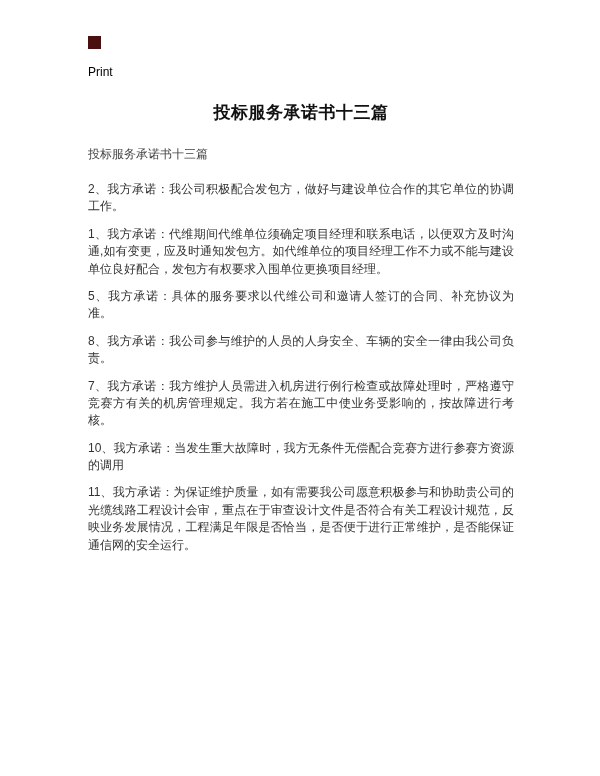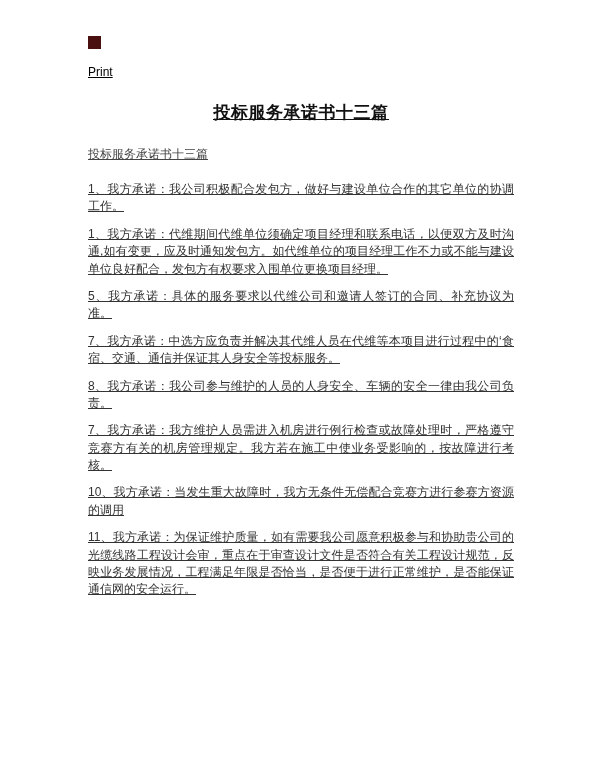--- a/index.html
+++ b/index.html
@@ -1,21 +1,21 @@
 <!DOCTYPE html>
 <html style="--icon-square: #4a0f0f; --title-text: #111111; --body-text: #333333; --page-bg: #ffffff;"><head>
 <meta charset="utf-8">
 <style>
   :root{
     --icon-square:#4a0f0f;
     --title-text:#111111;
     --body-text:#333333;
     --page-bg:#ffffff;
   }
-  *{box-sizing:border-box;text-decoration:underline;}
+  *{box-sizing:border-box;}
   html,body{margin:0;padding:0;}
   body{
     background:#ffffff;
     font-family:"Liberation Sans","DejaVu Sans",sans-serif;
     -webkit-font-smoothing:antialiased;
   }
   .page{
     width:600px;
     height:776px;
     margin:0 auto;
@@ -75,24 +75,23 @@
     <div class="logo-square"></div>
 
     <span class="print-link">Print</span>
 
     <h1 class="doc-title">投标服务承诺书十三篇</h1>
 
     <div class="doc-subtitle">投标服务承诺书十三篇</div>
 
 
     <div class="paragraphs" id="paragraph-list">
-        <p>1、我方承诺：我公司积极配合发包方，做好与建设单位合作的其它单位的协调工作。</p>
+        <p>2、我方承诺：我公司积极配合发包方，做好与建设单位合作的其它单位的协调工作。</p>
         <p>1、我方承诺：代维期间代维单位须确定项目经理和联系电话，以便双方及时沟通,如有变更，应及时通知发包方。如代维单位的项目经理工作不力或不能与建设单位良好配合，发包方有权要求入围单位更换项目经理。</p>
         <p>5、我方承诺：具体的服务要求以代维公司和邀请人签订的合同、补充协议为准。</p>
-        <p>7、我方承诺：中选方应负责并解决其代维人员在代维等本项目进行过程中的‘食宿、交通、通信并保证其人身安全等投标服务。</p>
         <p>8、我方承诺：我公司参与维护的人员的人身安全、车辆的安全一律由我公司负责。</p>
         <p>7、我方承诺：我方维护人员需进入机房进行例行检查或故障处理时，严格遵守竞赛方有关的机房管理规定。我方若在施工中使业务受影响的，按故障进行考核。</p>
         <p>10、我方承诺：当发生重大故障时，我方无条件无偿配合竞赛方进行参赛方资源的调用</p>
         <p>11、我方承诺：为保证维护质量，如有需要我公司愿意积极参与和协助贵公司的光缆线路工程设计会审，重点在于审查设计文件是否符合有关工程设计规范，反映业务发展情况，工程满足年限是否恰当，是否便于进行正常维护，是否能保证通信网的安全运行。</p>
       </div>
 
   </div>
 </div>
 
 </body></html>

